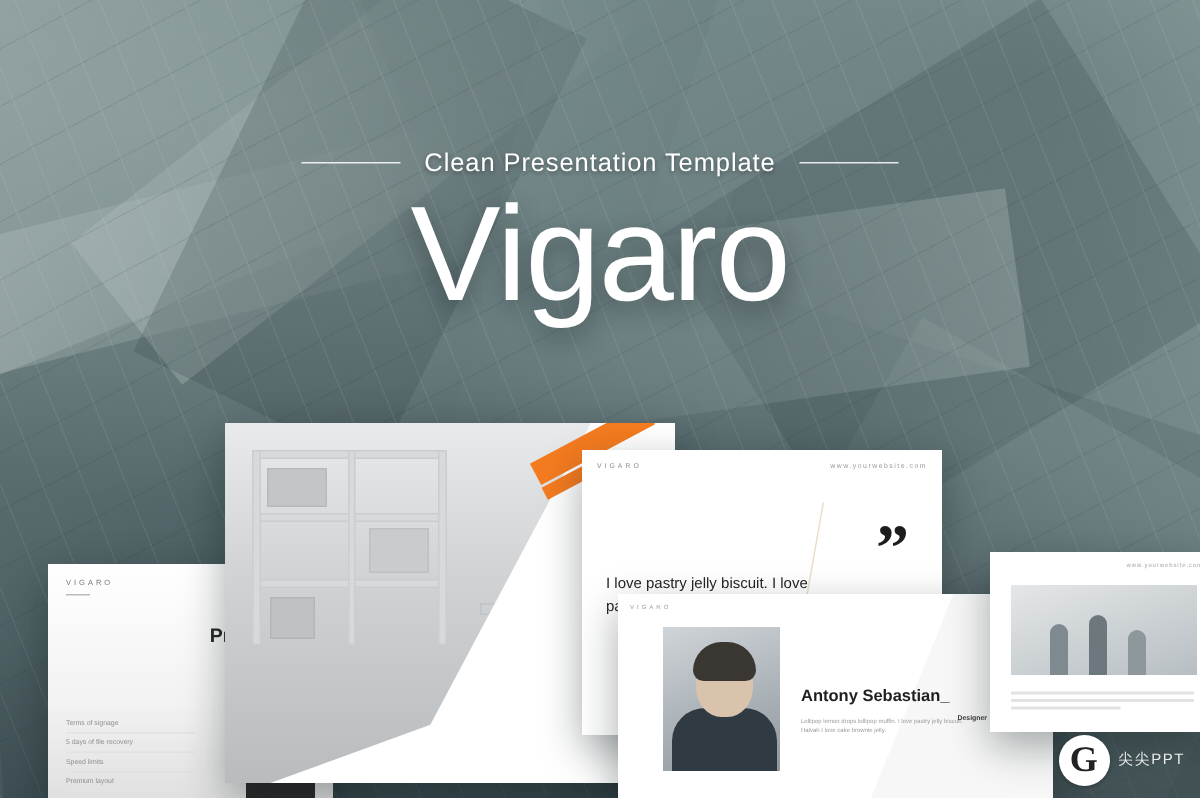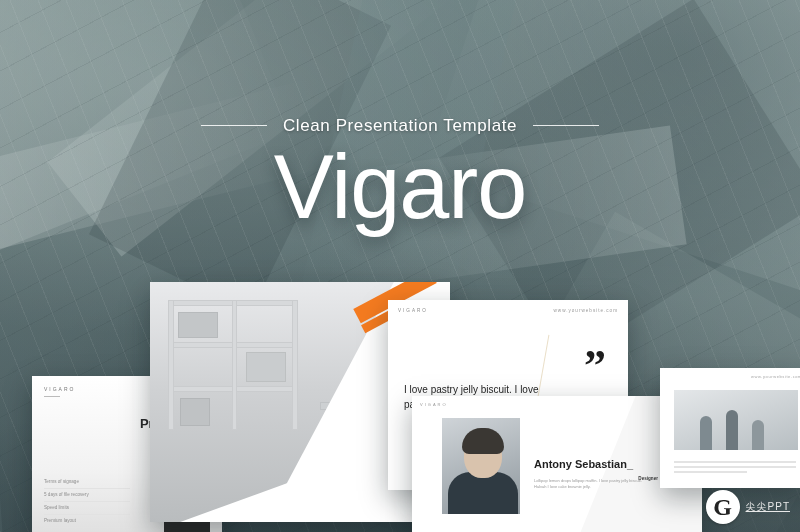--- a/index.html
+++ b/index.html
@@ -30,21 +30,21 @@
   .s8{left:330px;top:-50px;width:150px;height:420px;transform:rotate(12deg);background:linear-gradient(170deg,rgba(120,145,148,.35),rgba(120,145,148,0));}
   .s9{left:0;bottom:-40px;width:900px;height:180px;transform:rotate(-4deg);background:linear-gradient(180deg,rgba(36,50,55,.0),rgba(36,50,55,.55));}
   .s10{right:-40px;bottom:40px;width:300px;height:220px;transform:rotate(30deg);background:linear-gradient(200deg,rgba(200,215,213,.22),rgba(200,215,213,0));}
   
   .grid{position:absolute;inset:0;opacity:.18;
     background-image:repeating-linear-gradient(68deg, rgba(255,255,255,.55) 0 1px, rgba(255,255,255,0) 1px 26px),
                      repeating-linear-gradient(-28deg, rgba(20,32,36,.5) 0 1px, rgba(20,32,36,0) 1px 34px);}
   .bg-veil{position:absolute;inset:0;background:linear-gradient(180deg,rgba(94,113,113,.30) 0%,rgba(78,96,98,.30) 45%,rgba(58,74,78,.42) 100%);}
 
   
-  .headwrap{position:absolute;left:0;right:0;top:112px;text-align:center;}
+  .headwrap{position:absolute;left:0;right:0;top:96px;text-align:center;}
   .sub{display:inline-flex;align-items:center;gap:16px;color:#ffffff;font-size:17px;letter-spacing:.6px;
        text-shadow:0 1px 3px rgba(0,0,0,.35);}
   .rule{display:inline-block;width:66px;height:1px;background:rgba(255,255,255,.85);}
   .title{margin-top:6px;color:#fff;font-size:90px;line-height:1;font-weight:400;letter-spacing:-1px;
          text-shadow:0 6px 16px rgba(20,32,36,.45);}
 
   
   .slides{position:absolute;left:0;right:0;bottom:0;height:260px;}
   .slide{position:absolute;background:#fff;box-shadow:0 10px 26px rgba(10,20,24,.35);overflow:hidden;}
 
@@ -97,21 +97,21 @@
   .slideE .fig{position:absolute;bottom:0;width:12px;height:34px;background:#7e8a90;border-radius:6px 6px 0 0;}
   .slideE .lines{position:absolute;left:14px;bottom:12px;right:14px;}
   .slideE .lines b{display:block;height:2px;background:#e3e3e3;margin-bottom:3px;}
 
   
   .wm{position:absolute;right:10px;bottom:8px;display:flex;align-items:center;gap:6px;}
   .wm .g{width:34px;height:34px;border-radius:50%;background:#ffffff;color:#222;font-weight:700;font-size:24px;
          display:flex;align-items:center;justify-content:center;font-family:"Liberation Serif",serif;box-shadow:0 1px 3px rgba(0,0,0,.3);}
   .wm .txt{line-height:1.05;}
   .wm .t1{color:#fff;font-size:19px;font-weight:700;letter-spacing:.3px;text-shadow:0 1px 3px rgba(0,0,0,.45);}
-  .wm .t2{color:#e9e9e9;font-size:10px;letter-spacing:1px;text-align:right;text-decoration:underline;}
+  .wm .t2{color:#e9e9e9;font-size:10px;letter-spacing:1px;text-align:right;}
 </style>
 </head>
 <body>
 
 <div class="stage">
 
   <div class="bg">
     <div class="bg-base"></div>
     <div class="bg-soft"></div>
     <div class="shard s1"></div>

